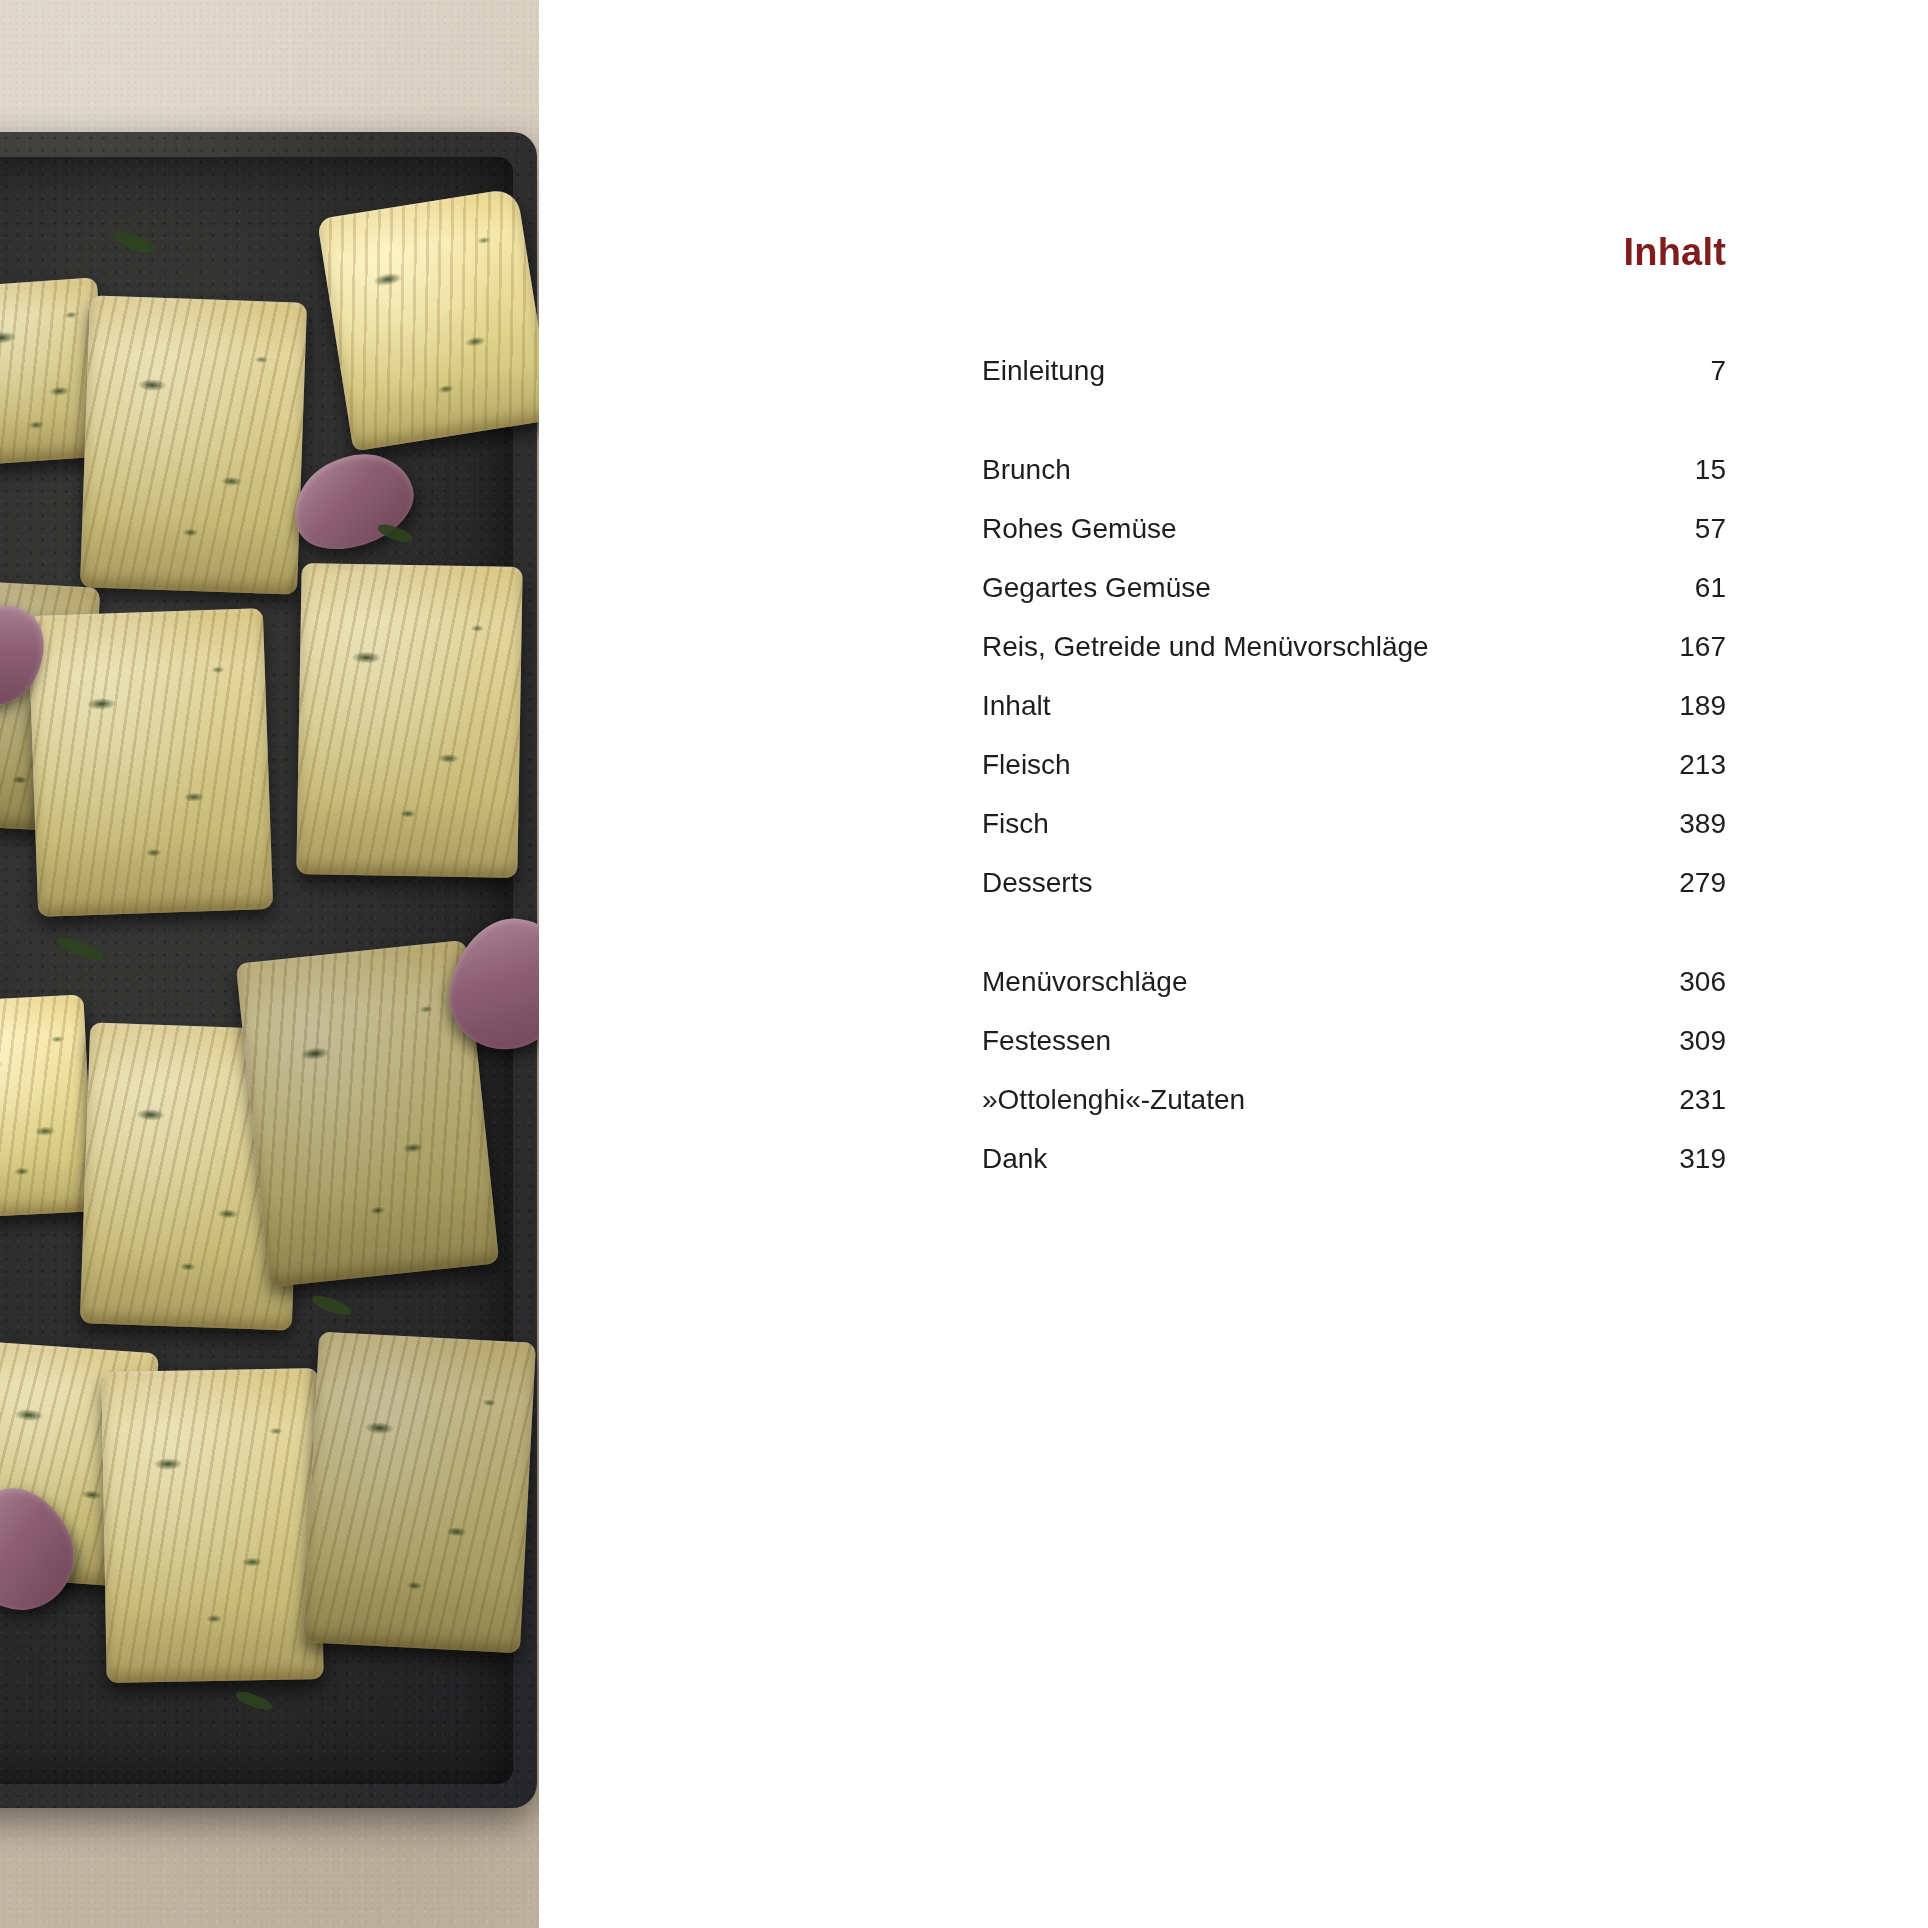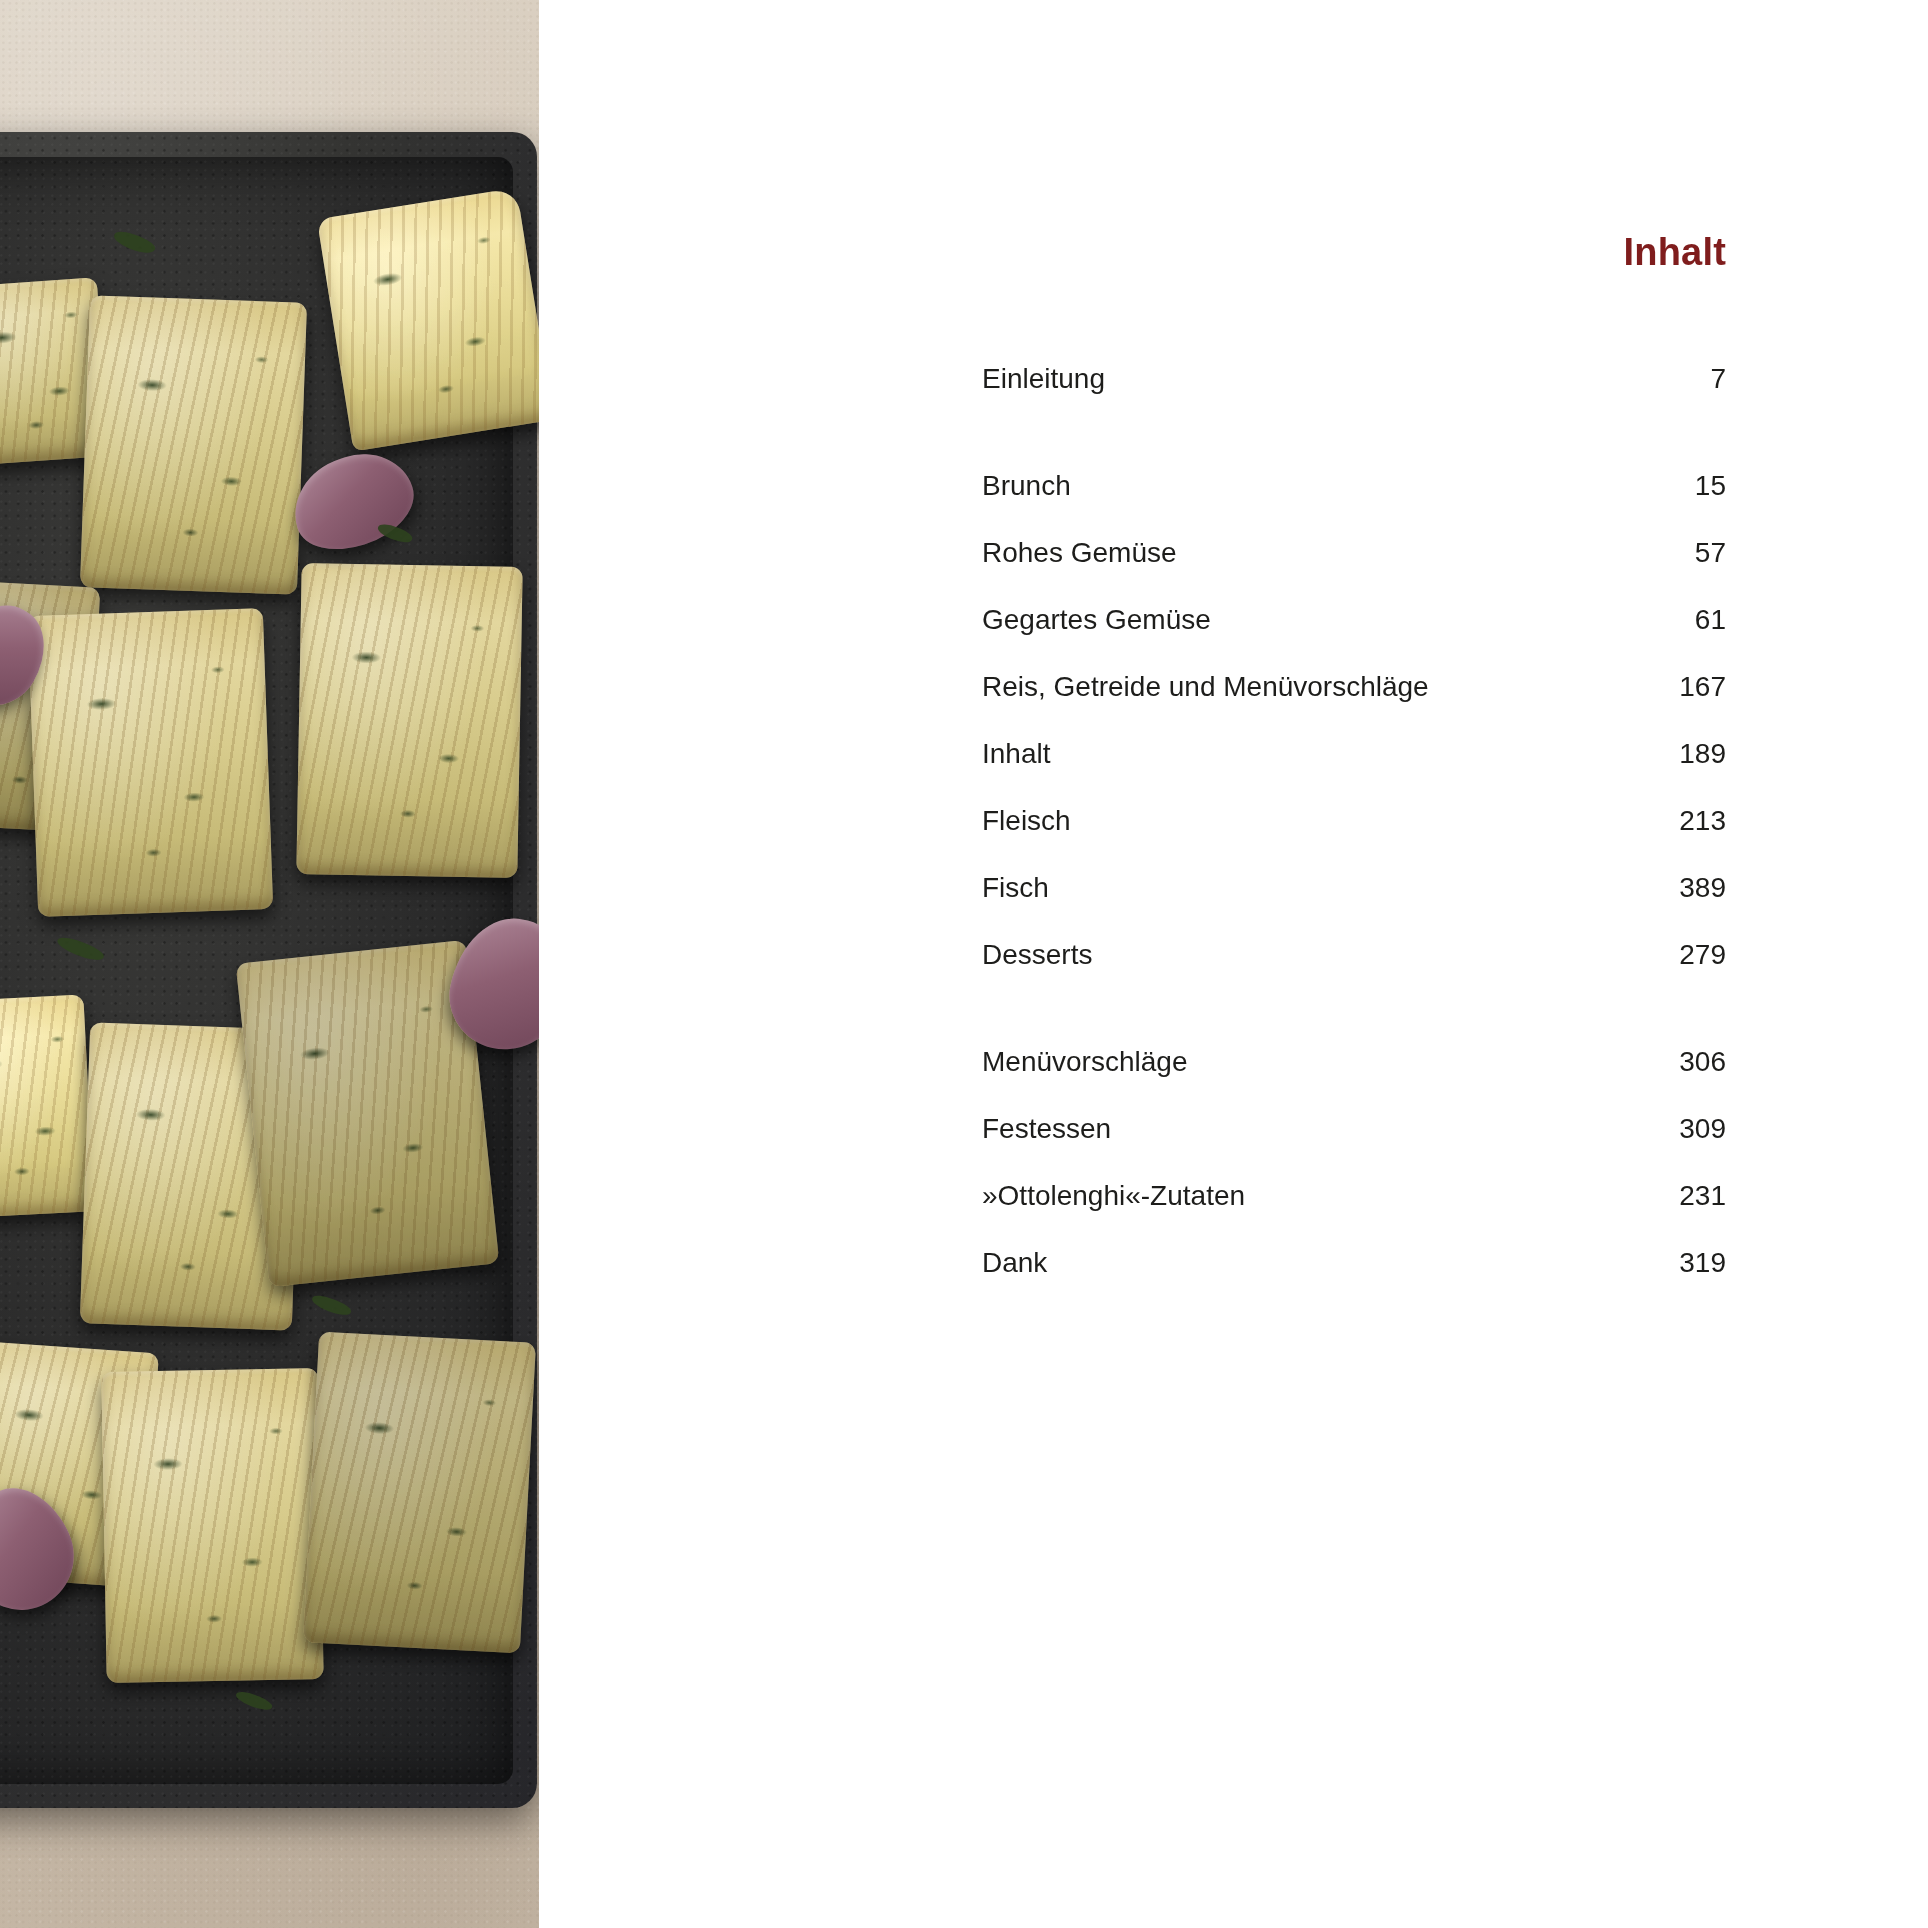--- a/index.html
+++ b/index.html
@@ -153,21 +153,21 @@
   .toc-row {
     display: flex;
     align-items: baseline;
     justify-content: space-between;
     font-size: 28px;
     color: #1d1d1b;
     line-height: 1;
     padding: 0;
     margin-bottom: 31px;
   }
-  .toc-row .label { white-space: nowrap; margin-top: 8px; }
+  .toc-row .label { white-space: nowrap; }
   .toc-row .page  { white-space: nowrap; text-align: right; }
   .toc-row.lead { margin-bottom: 71px; }
   .toc-gap { height: 40px; }
 </style>
 </head>
 <body>
 
 <div class="spread">
 
   <div class="photo-page">

